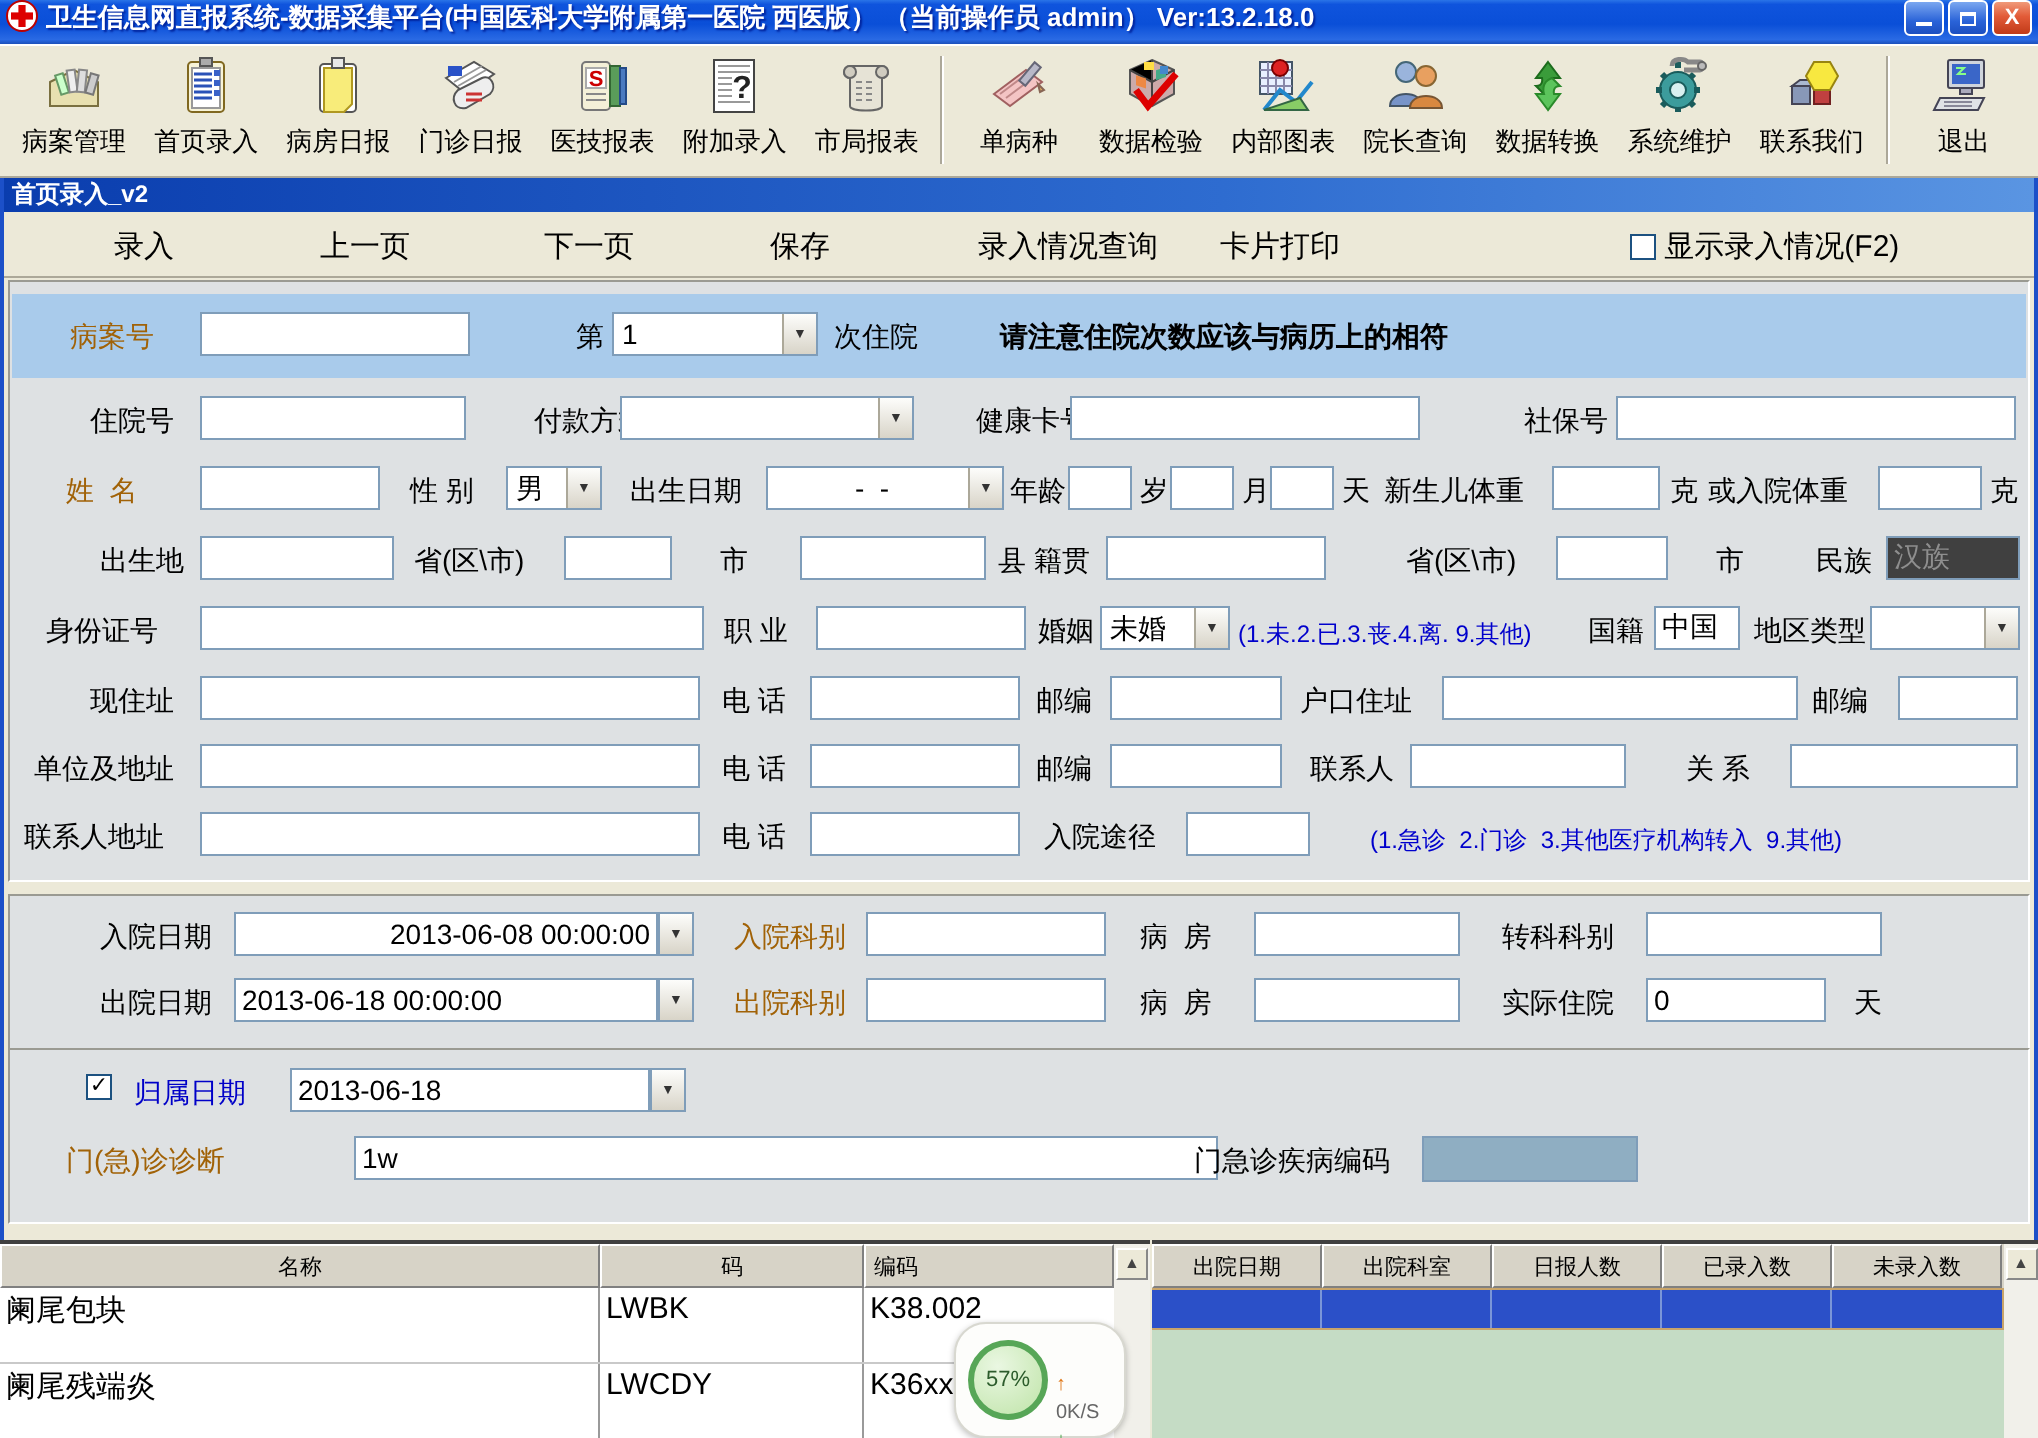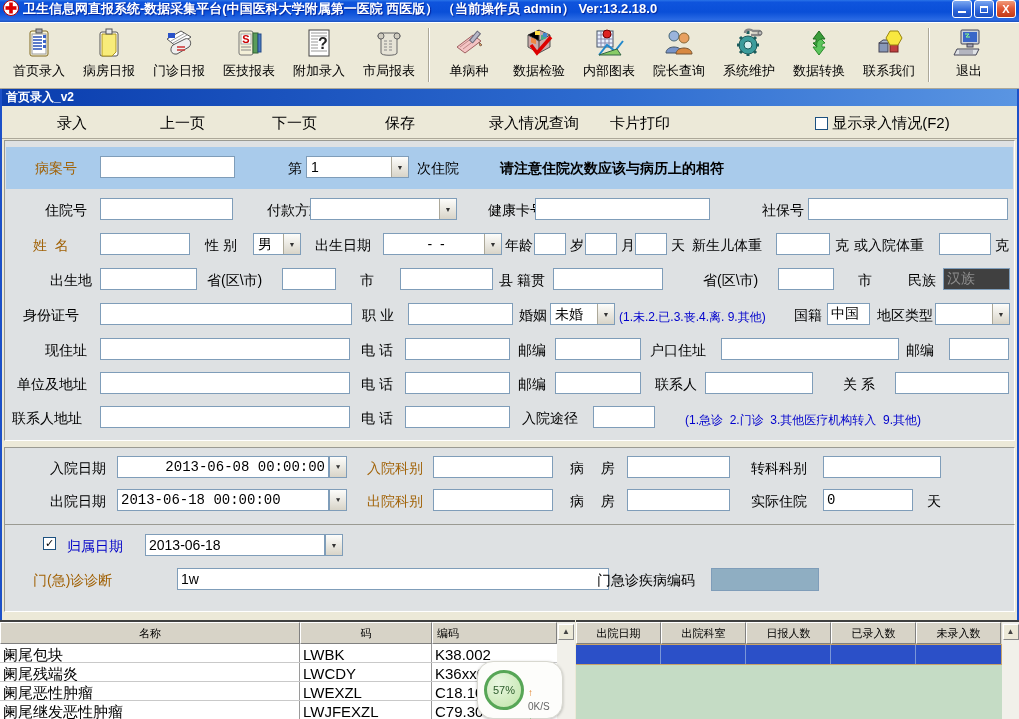--- a/index.html
+++ b/index.html
@@ -52,21 +52,21 @@
   .ddv { flex:1; font-size:14px; padding:2px 0 0 4px; white-space:pre; overflow:hidden; }
   .ddb { width:17px; background:linear-gradient(180deg,#fdfdfb,#d8d4c8); border-left:1px solid #aca899;
     display:flex; align-items:center; justify-content:center; font-size:7px; color:#333; }
   .blueband { position:absolute; left:1px; right:1px; top:6px; height:42px; background:#A9CBEB; }
 
   
   .ltable { position:absolute; left:0; top:620px; width:557px; height:99px; background:#fff; border-top:2px solid #404040; overflow:hidden; }
   .thead { display:flex; height:22px; background:#D7D3C7; }
   .th { border-right:1px solid #808080; border-bottom:1px solid #808080; border-top:1px solid #fff; border-left:1px solid #fff;
     font-size:11px; display:flex; align-items:center; justify-content:center; }
-  .lrow { display:flex; height:19px; border-bottom:1px solid #c9c9c9; background:#fff; }
+  .lrow { display:flex; height:38px; border-bottom:1px solid #c9c9c9; background:#fff; }
   .td { font-size:15px; padding:2px 3px 0 3px; white-space:nowrap; overflow:hidden; }
   .c-name { width:300px; } .c-code { width:132px; } .c-icd { width:125px; }
   .lrow .c-name { border-right:1px solid #9a9a9a; } .lrow .c-code { border-right:1px solid #9a9a9a; }
   .th.left, .td.left { justify-content:flex-start; text-align:left; }
 
   .sbar { position:absolute; top:620px; width:18px; height:99px; background:#F1F0EA; border-top:2px solid #404040; }
   .sbtn { width:16px; height:16px; margin:2px auto 0 auto; background:#ECE9D8; border:1px solid;
     border-color:#fff #888 #888 #fff; font-size:8px; color:#444; text-align:center; line-height:14px; }
 
   .rtable { position:absolute; left:576px; top:620px; width:426px; height:99px; background:#C5DCC5; border-top:2px solid #404040; overflow:hidden; }
@@ -105,20 +105,32 @@
         <span class="glyph-restore"></span>
       </div>
     <div class="tbtn close">X</div>
   </div>
 </div>
 
 <div class="toolbar">
   <div class="tool">
     <span class="ico">
         <svg width="32" height="32" viewBox="0 0 32 32">
+          <path d="M4 14 L16 8 L28 14 L28 26 L4 26 Z" fill="#e8e0b0" stroke="#7a7040"></path>
+          <rect x="8" y="10" width="4" height="10" fill="#cfc" stroke="#696" transform="rotate(-18 10 15)"></rect>
+          <rect x="13" y="8" width="4" height="11" fill="#eee" stroke="#888" transform="rotate(-8 15 13)"></rect>
+          <rect x="18" y="8" width="4" height="11" fill="#ddd" stroke="#888" transform="rotate(6 20 13)"></rect>
+          <rect x="23" y="10" width="4" height="10" fill="#ccc" stroke="#777" transform="rotate(16 25 15)"></rect>
+        </svg>
+      </span>
+    <span class="tlabel">病案管理</span>
+  </div>
+  <div class="tool">
+    <span class="ico">
+        <svg width="32" height="32" viewBox="0 0 32 32">
           <rect x="7" y="4" width="18" height="25" rx="2" fill="#f8f4d8" stroke="#806820"></rect>
           <rect x="9" y="7" width="14" height="20" fill="#fff" stroke="#999"></rect>
           <rect x="13" y="2" width="6" height="4" fill="#aaa" stroke="#555"></rect>
           <path d="M10 10 h9 M10 13 h9 M10 16 h9 M10 19 h9 M10 22 h9" stroke="#2a52b8" stroke-width="1.4"></path>
           <rect x="20" y="8" width="3" height="3" fill="#3a62c8"></rect>
           <rect x="20" y="13" width="3" height="3" fill="#3a62c8"></rect>
           <rect x="20" y="18" width="3" height="3" fill="#3a62c8"></rect>
         </svg>
       </span>
     <span class="tlabel">首页录入</span>
@@ -224,37 +236,37 @@
           <path d="M3 26 c0-8 16-8 16 0 z" fill="#7894c8" stroke="#456"></path>
           <circle cx="21" cy="11" r="5" fill="#e8a060" stroke="#863"></circle>
           <path d="M13 27 c0-8 16-8 16 0 z" fill="#d88840" stroke="#753"></path>
         </svg>
       </span>
     <span class="tlabel">院长查询</span>
   </div>
   <div class="tool">
     <span class="ico">
         <svg width="32" height="32" viewBox="0 0 32 32">
+          <path d="M16 4 L22 12 L18 12 C 18 12 20 18 14 20 L10 16 C 14 16 13 12 13 12 L10 12 Z" fill="#3a9c3a" stroke="#1c6c1c"></path>
+          <path d="M16 28 L10 20 L14 20 C 14 20 12 14 18 12 L22 16 C 18 16 19 20 19 20 L22 20 Z" fill="#5cc45c" stroke="#2a8a2a"></path>
+        </svg>
+      </span>
+    <span class="tlabel">数据转换</span>
+  </div>
+  <div class="tool">
+    <span class="ico">
+        <svg width="32" height="32" viewBox="0 0 32 32">
           <circle cx="15" cy="18" r="9" fill="#3c9c9c" stroke="#1a5c5c"></circle>
           <circle cx="15" cy="18" r="4" fill="#d8f0f0" stroke="#1a5c5c"></circle>
           <path d="M15 7 v-3 M15 29 v-2 M4 18 h3 M23 18 h3 M7 10 l2 2 M21 24 l2 2 M23 10 l-2 2 M9 24 l-2 2" stroke="#1a5c5c" stroke-width="3"></path>
           <path d="M12 6 C 12 2, 18 2, 20 4 L26 4 C 28 4, 28 8, 26 8 L18 8" stroke="#888" stroke-width="2.4" fill="none"></path>
           <circle cx="27" cy="6" r="2" fill="#bbb" stroke="#666"></circle>
         </svg>
       </span>
     <span class="tlabel">系统维护</span>
-  </div>
-  <div class="tool">
-    <span class="ico">
-        <svg width="32" height="32" viewBox="0 0 32 32">
-          <path d="M16 4 L22 12 L18 12 C 18 12 20 18 14 20 L10 16 C 14 16 13 12 13 12 L10 12 Z" fill="#3a9c3a" stroke="#1c6c1c"></path>
-          <path d="M16 28 L10 20 L14 20 C 14 20 12 14 18 12 L22 16 C 18 16 19 20 19 20 L22 20 Z" fill="#5cc45c" stroke="#2a8a2a"></path>
-        </svg>
-      </span>
-    <span class="tlabel">数据转换</span>
   </div>
   <div class="tool">
     <span class="ico">
         <svg width="32" height="32" viewBox="0 0 32 32">
           <rect x="6" y="16" width="9" height="9" fill="#8898b8" stroke="#445"></rect>
           <path d="M6 16 l4 -3 l9 0 l-4 3 z" fill="#aab8d0" stroke="#445"></path>
           <rect x="17" y="17" width="8" height="8" fill="#c04040" stroke="#702020"></rect>
           <path d="M17 4 l8 0 l4 7 l-4 7 l-8 0 l-4 -7 z" fill="#f8e840" stroke="#988410"></path>
         </svg>
       </span>
@@ -416,21 +428,21 @@
     <span class="lab" style="left:7px">联系人地址</span>
     <input class="inp" style="left: 95px; width: 250px;">
     <span class="lab" style="left:356px">电 话</span>
     <input class="inp" style="left: 400px; width: 105px;">
     <span class="lab" style="left:517px">入院途径</span>
     <input class="inp" style="left: 588px; width: 62px;">
     <span class="lab hint" style="left:680px">(1.急诊  2.门诊  3.其他医疗机构转入  9.其他)</span>
   </div>
 </div>
 
-<div class="panel" style="top:447px; height:86px;font-family:Liberation Mono, monospace;">
+<div class="panel" style="top:447px; height:86px;">
   <div class="frow" style="top:7px">
     <span class="lab" style="left:45px">入院日期</span>
     <input class="inp" style="left: 112px; width: 212px; text-align: right;" value="2013-06-08 00:00:00">
     <div class="dd" style="left:324px;width:18px">
         <span class="ddb" style="border:none;flex:1">▼</span>
       </div>
     <span class="lab red" style="left:362px">入院科别</span>
     <input class="inp" style="left: 428px; width: 120px;">
     <span class="lab" style="left:565px">病  房</span>
     <input class="inp" style="left: 622px; width: 103px;">

